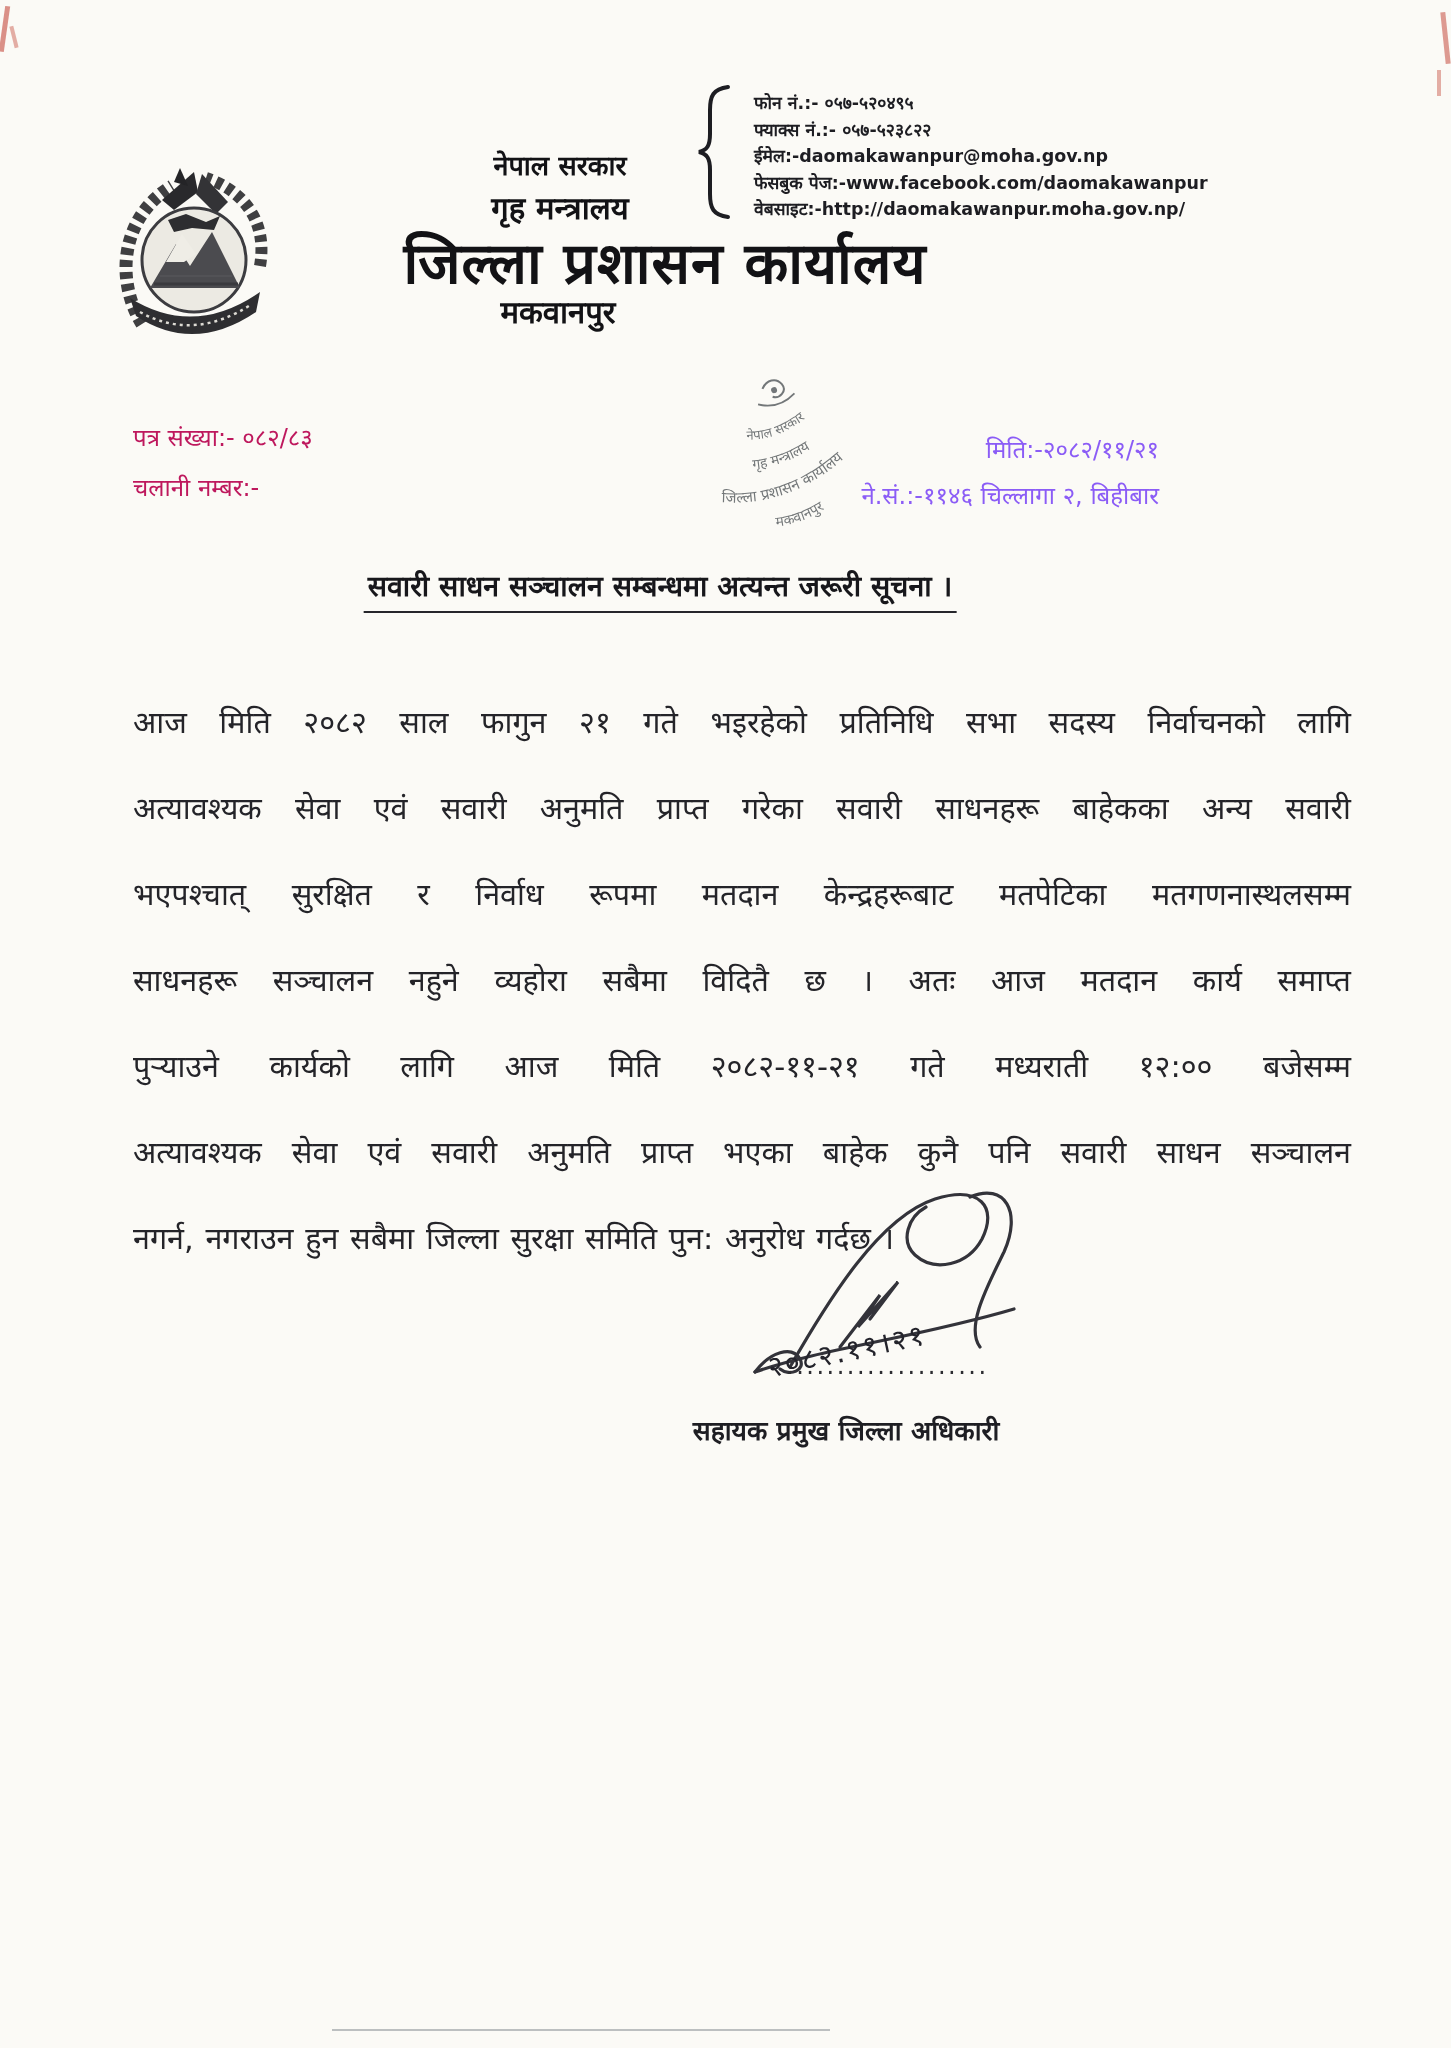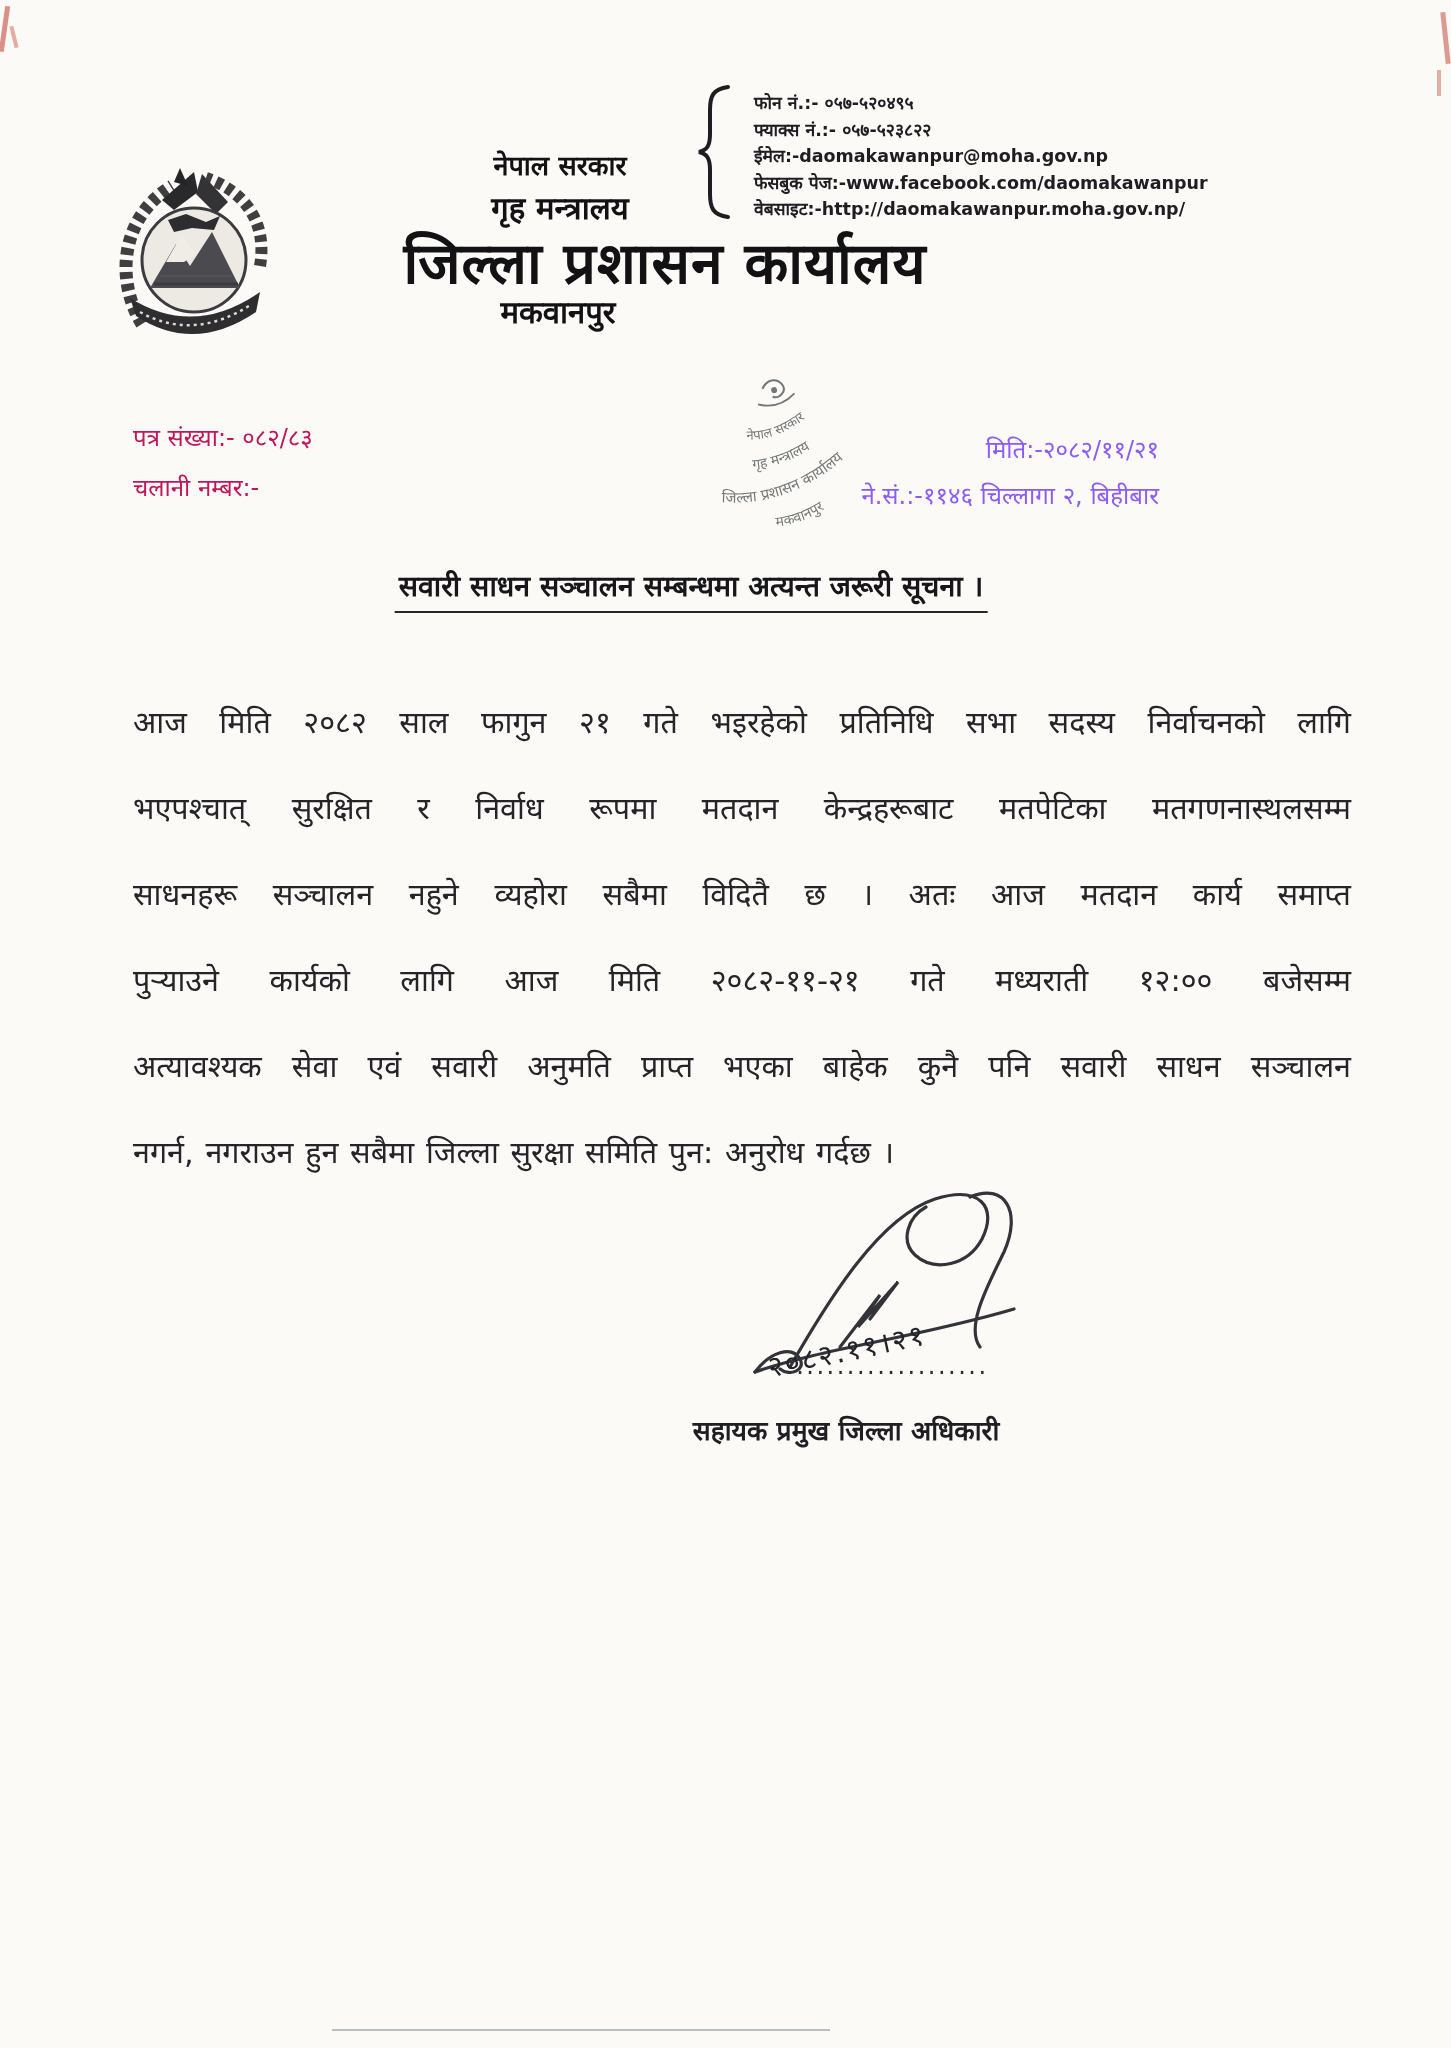--- a/index.html
+++ b/index.html
@@ -31,21 +31,20 @@
   
   .meta-left{left:133px;font-size:24px;font-weight:500;color:#be185d;white-space:nowrap;}
   .meta-right{right:292px;font-size:24px;font-weight:500;color:#8b5cf6;white-space:nowrap;text-align:right;}
   
   .subject{
     left:660px;top:566px;transform:translateX(-50%);
     font-size:28.5px;font-weight:700;color:#17171b;
     white-space:nowrap;
     border-bottom:2.5px solid #26262b;
     padding:0 4px 7px 4px;
-    margin-left:31px;
   }
   
   .body-block{left:133px;top:700px;width:1218px;}
   .bline{
     display:block;height:86px;
     font-size:30.5px;color:#242429;
     text-align:justify;
     -moz-text-align-last:justify;
     text-align-last:justify;
     word-spacing:2px;
@@ -150,20 +149,21 @@
 
   <div class="abs meta-left" style="top:420px;">पत्र संख्या:- ०८२/८३</div>
   <div class="abs meta-left" style="top:470px;">चलानी नम्बर:-</div>
   <div class="abs meta-right" style="top:432px;">मिति:-२०८२/११/२१</div>
   <div class="abs meta-right" style="top:478px;">ने.सं.:-११४६ चिल्लागा २, बिहीबार</div>
 
   <div class="abs subject">सवारी साधन सञ्चालन सम्बन्धमा अत्यन्त जरूरी सूचना ।</div>
 
   <div class="abs body-block">
     <span class="bline">आज मिति २०८२ साल फागुन २१ गते भइरहेको प्रतिनिधि सभा सदस्य निर्वाचनको लागि</span>
+    <span class="bline">अत्यावश्यक सेवा एवं सवारी अनुमति प्राप्त गरेका सवारी साधनहरू बाहेकका अन्य सवारी</span>
     <span class="bline">भएपश्चात् सुरक्षित र निर्वाध रूपमा मतदान केन्द्रहरूबाट मतपेटिका मतगणनास्थलसम्म</span>
     <span class="bline">साधनहरू सञ्चालन नहुने व्यहोरा सबैमा विदितै छ । अतः आज मतदान कार्य समाप्त</span>
     <span class="bline">पुऱ्याउने कार्यको लागि आज मिति २०८२-११-२१ गते मध्यराती १२:०० बजेसम्म</span>
     <span class="bline">अत्यावश्यक सेवा एवं सवारी अनुमति प्राप्त भएका बाहेक कुनै पनि सवारी साधन सञ्चालन</span>
     <span class="bline last">नगर्न, नगराउन हुन सबैमा जिल्ला सुरक्षा समिति पुन: अनुरोध गर्दछ ।</span>
   </div>
 
   <svg class="abs sig-svg" width="312" height="232" viewBox="0 0 312 232">
     <g fill="none" stroke="#23232b" stroke-width="3.2" stroke-linecap="round" opacity="0.92">
       <path d="M 60 192 C 100 122, 150 42, 205 24 C 250 10, 268 32, 252 64 C 238 90, 205 98, 185 80 C 170 66, 178 42, 196 32"></path>

